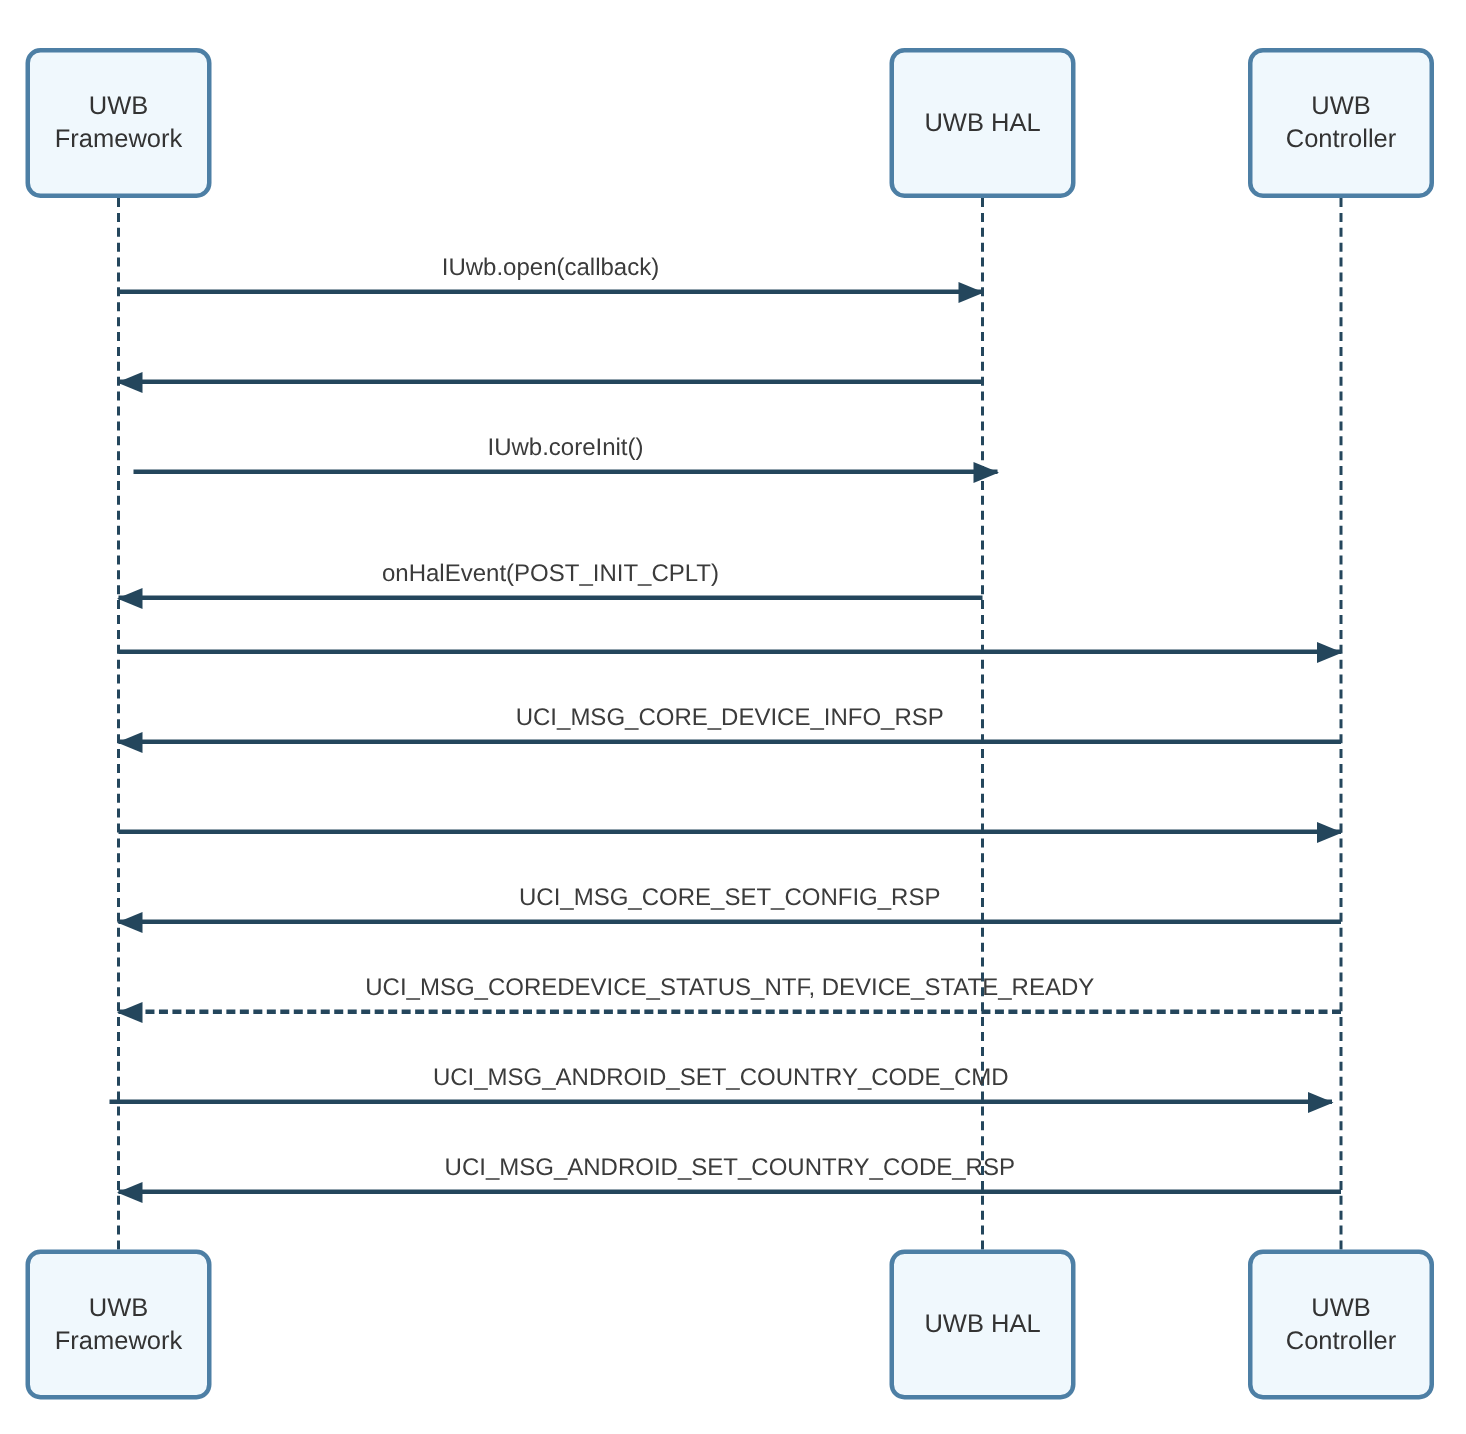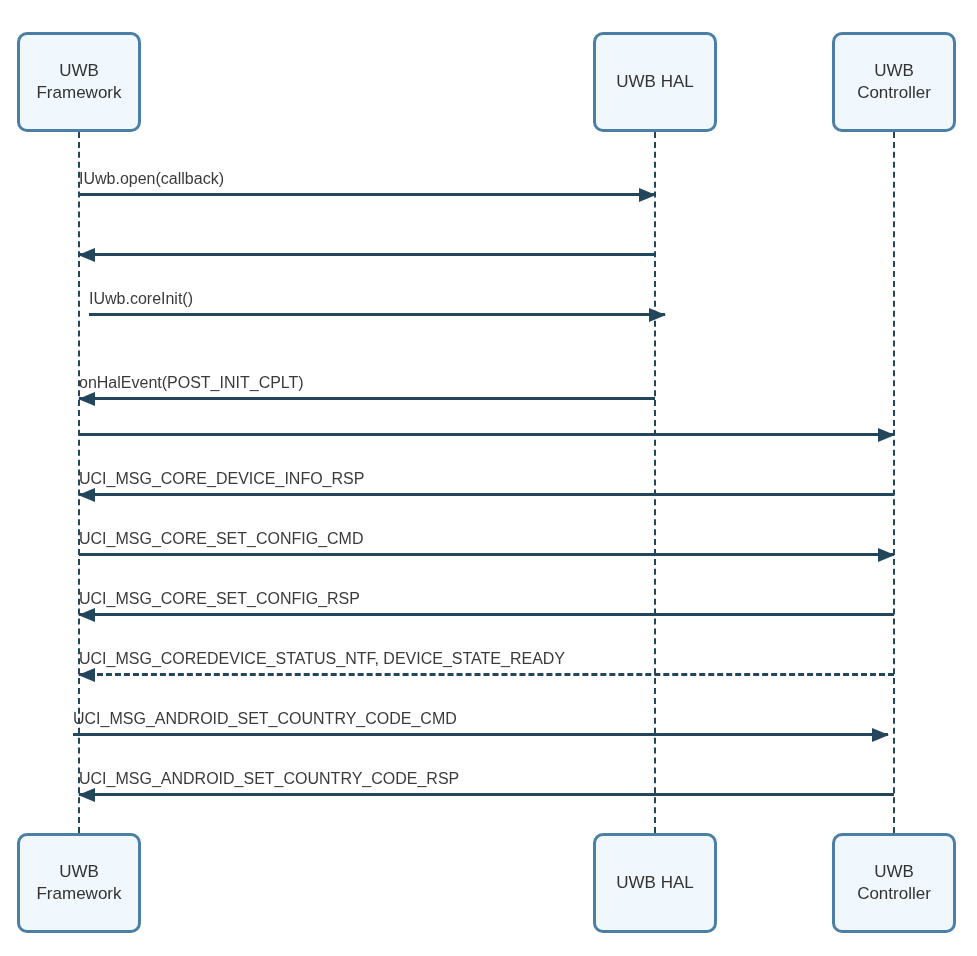--- a/index.html
+++ b/index.html
@@ -33,21 +33,21 @@
   .actor.toprow{top:32px;}
   .actor.bottomrow{top:833px;}
   .lifeline{
     position:absolute;
     top:132px;height:701px;width:0;
     border-left:2px dashed var(--line);
   }
   .msg{position:absolute;height:30px;}
   .msg-label{
     position:absolute;left:0;right:0;bottom:8px;
-    white-space:nowrap;
+    text-align:center;white-space:nowrap;
     font-size:16px;color:var(--text);
   }
   .msg-line{
     position:absolute;left:0;right:0;bottom:0;height:0;
     border-top:3px solid var(--line);
   }
   .msg-line.dashed{border-top-style:dashed;}
   .arrowhead{
     position:absolute;width:0;height:0;bottom:-6px;
     border-top:7px solid transparent;
@@ -98,21 +98,20 @@
       <div class="msg" style="left: 79px; width: 815px; top: 406px;">
         <div class="msg-line"></div>
         <div class="arrowhead right"></div>
       </div>
       <div class="msg" style="left: 79px; width: 815px; top: 466px;">
         <div class="msg-label">UCI_MSG_CORE_DEVICE_INFO_RSP</div>
         <div class="msg-line"></div>
         <div class="arrowhead left"></div>
       </div>
       <div class="msg" style="left: 79px; width: 815px; top: 526px;">
-        <div class="msg-label">UCI_MSG_CORE_SET_CONFIG_CMD</div>
         <div class="msg-line"></div>
         <div class="arrowhead right"></div>
       </div>
       <div class="msg" style="left: 79px; width: 815px; top: 586px;">
         <div class="msg-label">UCI_MSG_CORE_SET_CONFIG_RSP</div>
         <div class="msg-line"></div>
         <div class="arrowhead left"></div>
       </div>
       <div class="msg" style="left: 79px; width: 815px; top: 646px;">
         <div class="msg-label">UCI_MSG_COREDEVICE_STATUS_NTF, DEVICE_STATE_READY</div>

